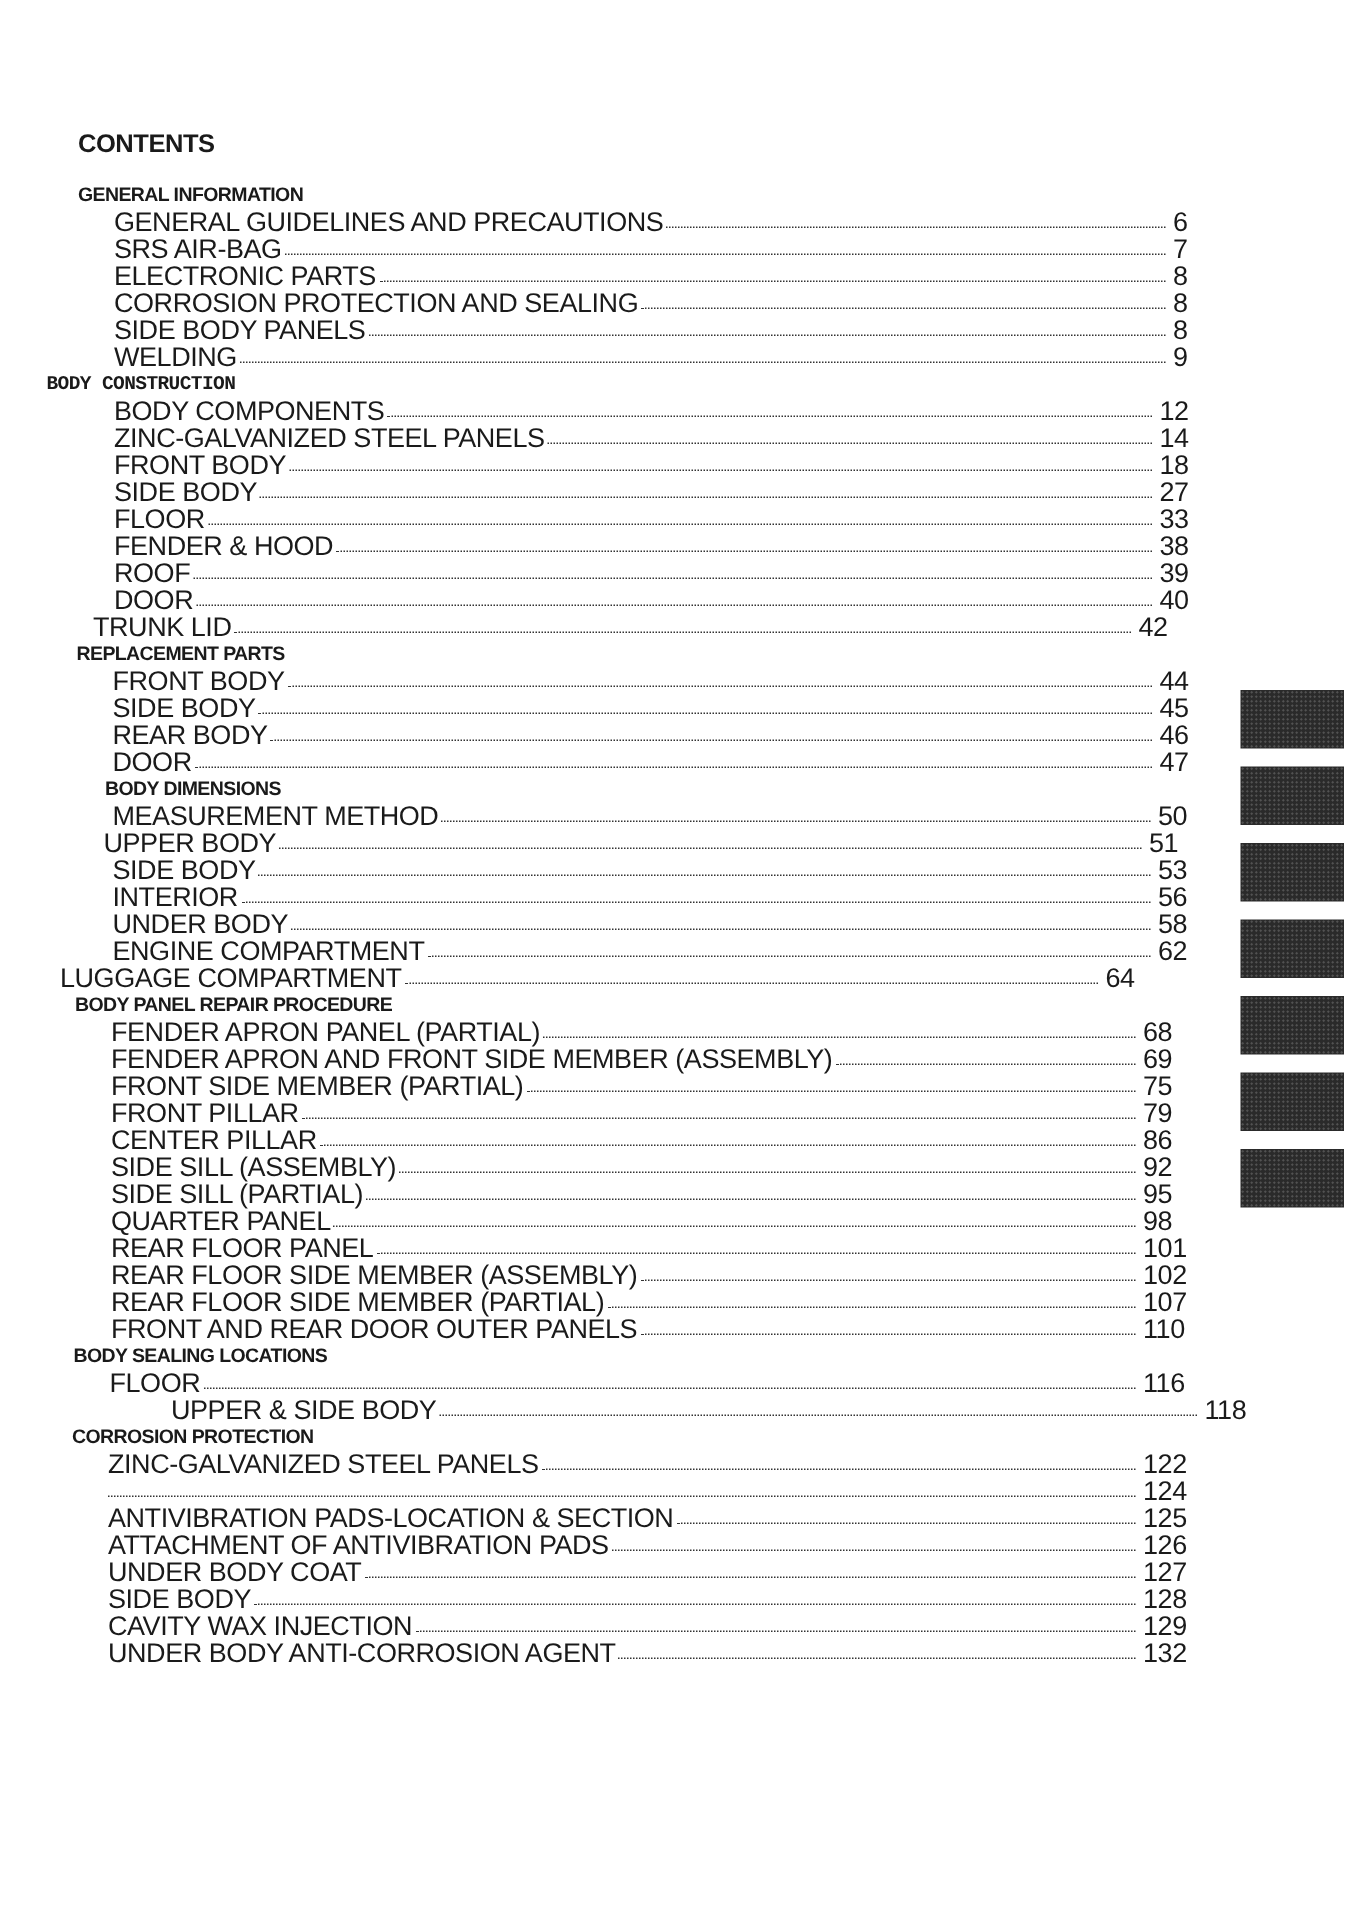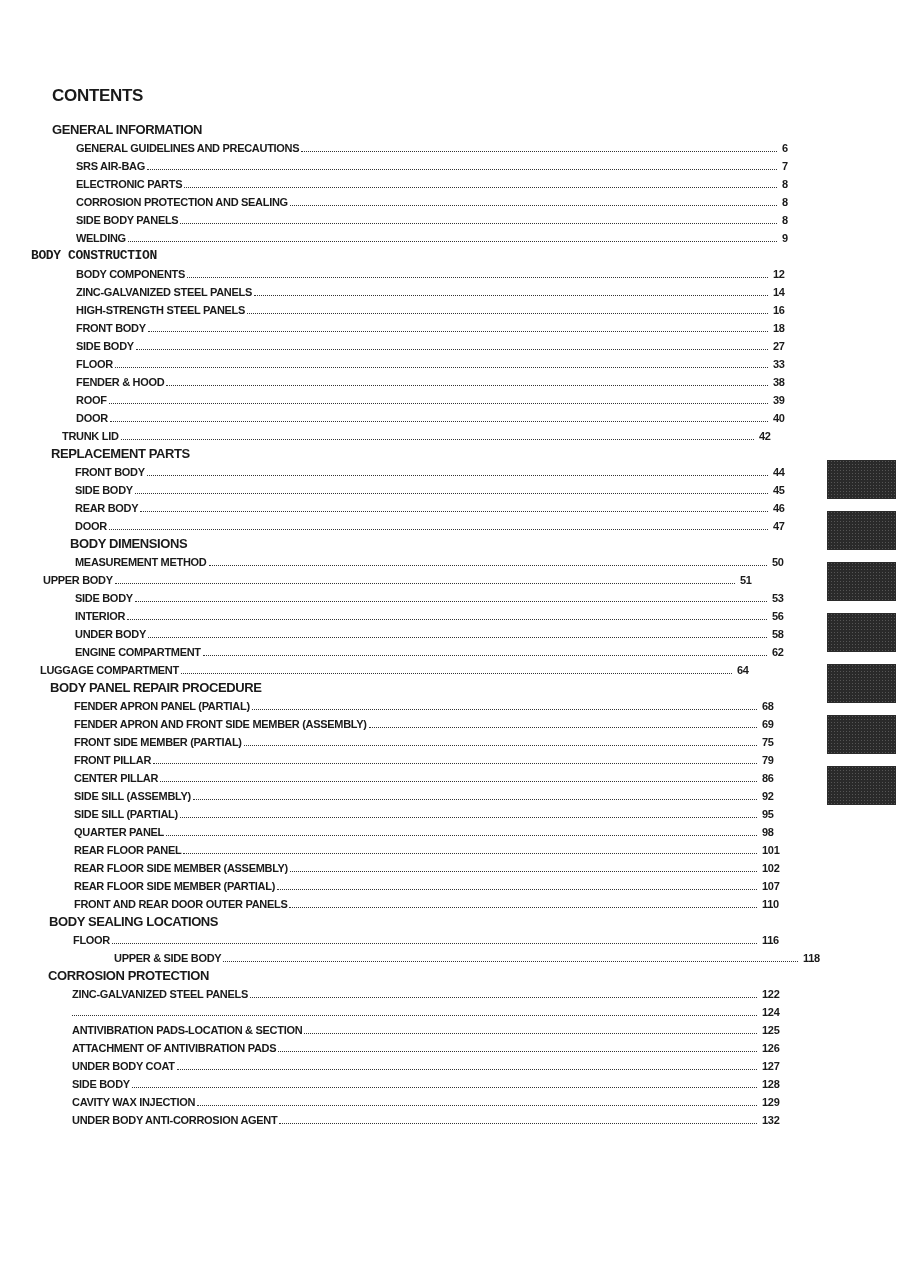--- a/index.html
+++ b/index.html
@@ -11,21 +11,21 @@
     position: absolute; left: 52px; top: 86px;
     font-size: 17px; font-weight: bold; letter-spacing: -0.3px;
   }
   .toc { position: absolute; top: 121px; left: 0; width: 800px; }
   .section-heading {
     height: 18px; line-height: 18px; font-size: 13px; font-weight: bold;
     letter-spacing: -0.4px; white-space: nowrap;
   }
   .entry {
     display: flex; align-items: baseline; height: 18px; line-height: 18px;
-    font-size: 11px; letter-spacing: -0.3px; white-space: nowrap; font-weight: bold;
+    font-size: 18px; letter-spacing: -0.3px; white-space: nowrap;
   }
   .entry-title { flex: 0 0 auto; padding-right: 2px; }
   .leader {
     flex: 1 1 auto; height: 1px; align-self: center; margin-top: 6px;
     border-bottom: 1.5px dotted #333;
   }
   .page-num { flex: 0 0 auto; padding-left: 5px; text-align: left; }
   .tabs { position: absolute; left: 827px; top: 460px; }
   .tab {
     width: 69px; height: 39px; margin-bottom: 12px;
@@ -76,25 +76,20 @@
       <span class="entry-title">BODY COMPONENTS</span>
       <span class="leader"></span>
       <span class="page-num" style="width: 26px;">12</span>
     </div>
     <div class="entry" style="padding-left: 76px; width: 723px;">
       <span class="entry-title">ZINC-GALVANIZED STEEL PANELS</span>
       <span class="leader"></span>
       <span class="page-num" style="width: 26px;">14</span>
     </div>
     <div class="entry" style="padding-left: 76px; width: 723px;">
-      <span class="entry-title">HIGH-STRENGTH STEEL PANELS</span>
-      <span class="leader"></span>
-      <span class="page-num" style="width: 26px;">16</span>
-    </div>
-    <div class="entry" style="padding-left: 76px; width: 723px;">
       <span class="entry-title">FRONT BODY</span>
       <span class="leader"></span>
       <span class="page-num" style="width: 26px;">18</span>
     </div>
     <div class="entry" style="padding-left: 76px; width: 723px;">
       <span class="entry-title">SIDE BODY</span>
       <span class="leader"></span>
       <span class="page-num" style="width: 26px;">27</span>
     </div>
     <div class="entry" style="padding-left: 76px; width: 723px;">
@@ -142,21 +137,21 @@
       <span class="entry-title">DOOR</span>
       <span class="leader"></span>
       <span class="page-num" style="width: 26px;">47</span>
     </div>
     <div class="section-heading" style="padding-left: 70px;">BODY DIMENSIONS</div>
     <div class="entry" style="padding-left: 75px; width: 723px;">
       <span class="entry-title">MEASUREMENT METHOD</span>
       <span class="leader"></span>
       <span class="page-num" style="width: 26px;">50</span>
     </div>
-    <div class="entry" style="padding-left: 43px; width: 723px;">
+    <div class="entry" style="padding-left: 69px; width: 723px;">
       <span class="entry-title">UPPER BODY</span>
       <span class="leader"></span>
       <span class="page-num" style="width: 26px;">51</span>
     </div>
     <div class="entry" style="padding-left: 75px; width: 723px;">
       <span class="entry-title">SIDE BODY</span>
       <span class="leader"></span>
       <span class="page-num" style="width: 26px;">53</span>
     </div>
     <div class="entry" style="padding-left: 75px; width: 723px;">

